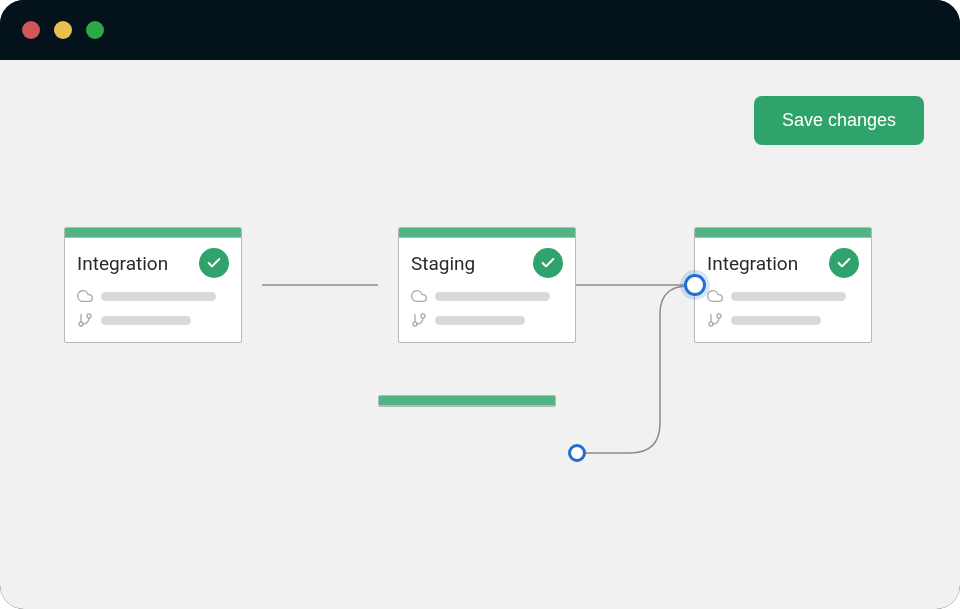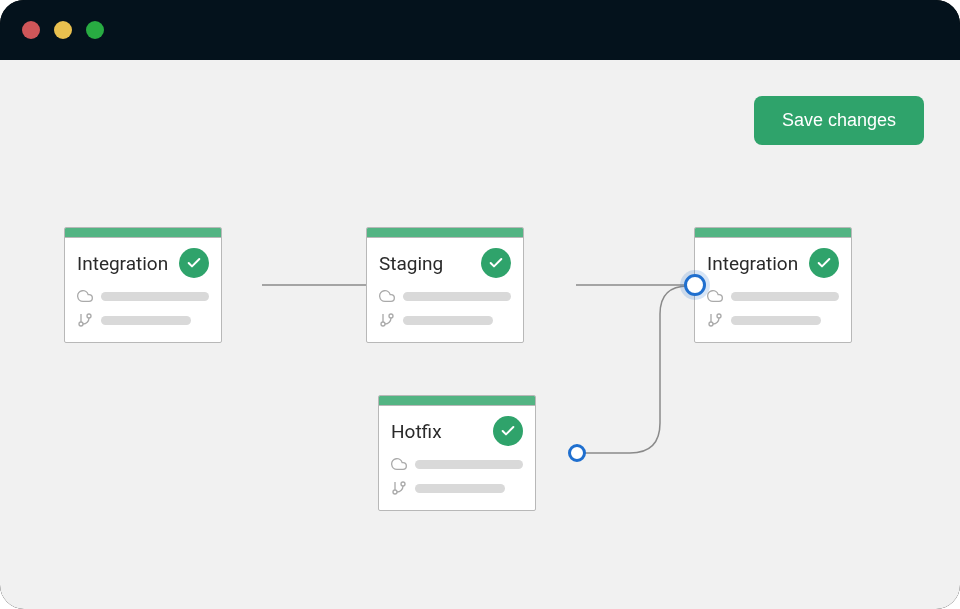--- a/index.html
+++ b/index.html
@@ -51,21 +51,21 @@
       background: #2fa36b;
       color: #fff;
       border: none;
       border-radius: 8px;
       padding: 14px 28px;
       font-size: 18px;
       cursor: pointer;
     }
     .node {
       position: absolute;
-      width: 158px;
+      width: 178px;
       background: #fff;
       border: 1px solid #b8b8b8;
       border-radius: 2px;
       overflow: hidden;
     }
     .node-header-bar {
       height: 10px;
       background: #53b483;
       border-bottom: 1px solid #b8b8b8;
     }
@@ -185,21 +185,21 @@
               <line x1="6" y1="3" x2="6" y2="15"></line>
               <circle cx="18" cy="6" r="3"></circle>
               <circle cx="6" cy="18" r="3"></circle>
               <path d="M18 9a9 9 0 0 1-9 9"></path>
             </svg>
           <div class="placeholder-bar pb-short"></div>
         </div>
       </div>
     </div>
 
-    <div class="node" style="left:366px; top:167px;">
+    <div class="node" style="left:398px; top:167px;">
       <div class="node-header-bar"></div>
       <div class="node-body">
         <div class="node-title-row">
           <span class="node-title">Staging</span>
           <span class="check-badge">
             <svg viewBox="0 0 24 24" fill="none" stroke="#fff" stroke-width="3" stroke-linecap="round" stroke-linejoin="round">
                 <polyline points="20 6 9 17 4 12"></polyline>
               </svg>
           </span>
         </div>
@@ -245,44 +245,19 @@
               <circle cx="6" cy="18" r="3"></circle>
               <path d="M18 9a9 9 0 0 1-9 9"></path>
             </svg>
           <div class="placeholder-bar pb-short"></div>
         </div>
       </div>
     </div>
 
     <div class="node" style="left:378px; top:335px;">
       <div class="node-header-bar"></div>
-      <div class="node-body">
-        <div class="node-title-row">
-          <span class="node-title">Hotfix</span>
-          <span class="check-badge">
-            <svg viewBox="0 0 24 24" fill="none" stroke="#fff" stroke-width="3" stroke-linecap="round" stroke-linejoin="round">
-                <polyline points="20 6 9 17 4 12"></polyline>
-              </svg>
-          </span>
-        </div>
-        <div class="detail-row">
-          <svg class="detail-icon" viewBox="0 0 24 24" fill="none" stroke="currentColor" stroke-width="2">
-              <path d="M18 10h-1.26A8 8 0 1 0 9 20h9a5 5 0 0 0 0-10z"></path>
-            </svg>
-          <div class="placeholder-bar pb-long"></div>
-        </div>
-        <div class="detail-row">
-          <svg class="detail-icon" viewBox="0 0 24 24" fill="none" stroke="currentColor" stroke-width="2">
-              <line x1="6" y1="3" x2="6" y2="15"></line>
-              <circle cx="18" cy="6" r="3"></circle>
-              <circle cx="6" cy="18" r="3"></circle>
-              <path d="M18 9a9 9 0 0 1-9 9"></path>
-            </svg>
-          <div class="placeholder-bar pb-short"></div>
-        </div>
-      </div>
     </div>
 
     <div class="connector-port large" style="left:684px; top:214px;"></div>
     <div class="connector-port" style="left:568px; top:384px;"></div>
 
   </div>
 </div>
 
 </body></html>

